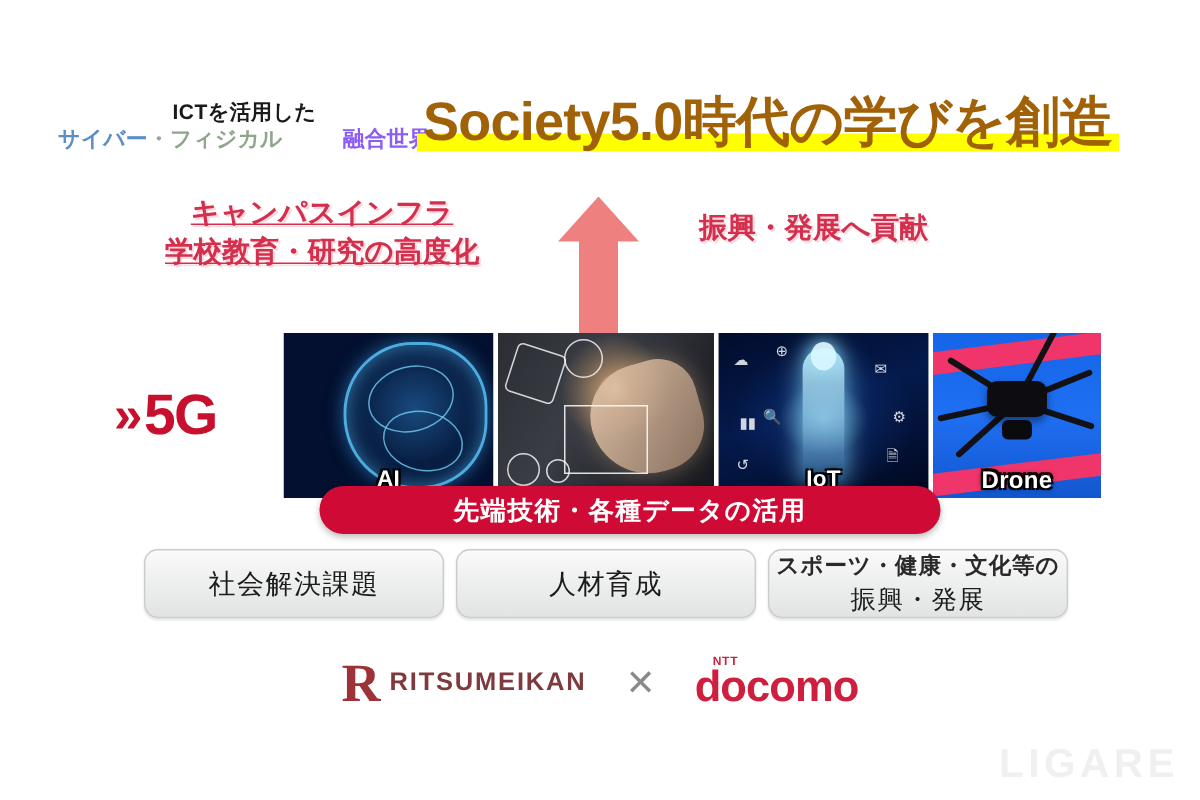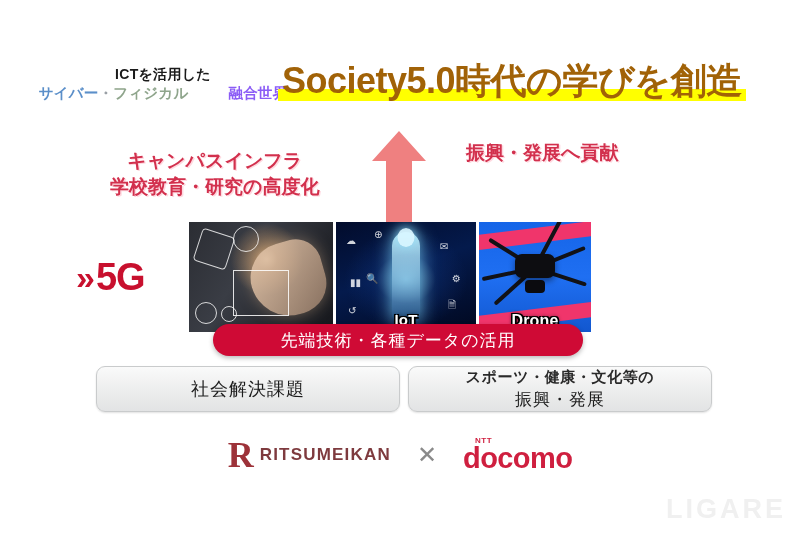--- a/index.html
+++ b/index.html
@@ -43,21 +43,21 @@
   }
   #main-title-text{ position:relative; z-index:1; }
 
   
   .red-caption{
     position:absolute; text-align:center; line-height:1.35;
     font-size:19px; font-weight:700; color:#d2304d;
     text-shadow:1.4px 1.4px 0 #ffd9e0, -0.5px -0.5px 0 #fff;
     white-space:nowrap;
   }
-  #caption-left { left:110px; top:148px; }
+  #caption-left { left:110px; top:130px;text-decoration:underline; }
   #caption-right{ left:466px; top:140px; }
 
   
   #arrow{
     position:absolute; left:372px; top:131px; width:54px; height:105px;
   }
   #arrow svg{ display:block; width:54px; height:105px; }
 
   
   #fiveg{
@@ -184,24 +184,24 @@
     position:absolute; left:50%; top:44px; width:54px; height:4px;
     background:#121216; transform-origin:0 50%; border-radius:2px;
   }
   .drone-cam{
     position:absolute; left:50%; top:58px; transform:translateX(-50%);
     width:20px; height:13px; background:#0b0b0f; border-radius:4px;
   }
 
   
   #banner{
-    position:absolute; left:213px; top:324px; width:370px; height:32px;
+    position:absolute; left:213px; top:324px; width:414px; height:32px;
     background:#cf0a35; border-radius:16px;
     display:flex; align-items:center; justify-content:center;
-    color:#ffffff; font-weight:400; font-size:17px; letter-spacing:1px;
+    color:#ffffff; font-weight:700; font-size:17px; letter-spacing:1px;
     box-shadow:0 2px 5px rgba(0,0,0,.28);
     z-index:9;
     text-align:center;
   }
 
   
   #boxes{
     position:absolute; left:96px; top:366px; width:616px; height:46px;
     display:flex; gap:8px;
   }
@@ -281,20 +281,25 @@
   </svg>
 </div>
 
 <div id="fiveg">
   <span id="fiveg-chev">»</span>
   <span id="fiveg-text">5G</span>
 </div>
 
 <div id="strip">
 
+  <div class="panel p-ai">
+    <div class="ai-bg"></div>
+    <div class="ai-brain"></div>
+    <div class="panel-label">AI</div>
+  </div>
 
   <div class="panel p-xr">
     <div class="xr-bg"></div>
     <div class="xr-ico xr-pent"></div>
     <div class="xr-ico xr-globe"></div>
     <div class="xr-ico xr-circ"></div>
     <div class="xr-ico xr-circ2"></div>
     <div class="xr-hand"></div>
     <div class="xr-frame"></div>
   </div>
@@ -331,20 +336,23 @@
 </div>
 
 <div id="banner">先端技術・各種データの活用</div>
 
 <div id="boxes">
 
   <div class="box box1">
     <div class="box-main">社会解決課題</div>
   </div>
 
+  <div class="box box2">
+    <div class="box-main">人材育成</div>
+  </div>
 
   <div class="box box3">
     <div class="box-sub">スポーツ・健康・文化等の</div>
     <div class="box-main">振興・発展</div>
   </div>
 </div>
 
 <div id="logos">
 
   <div id="ritsumeikan">

